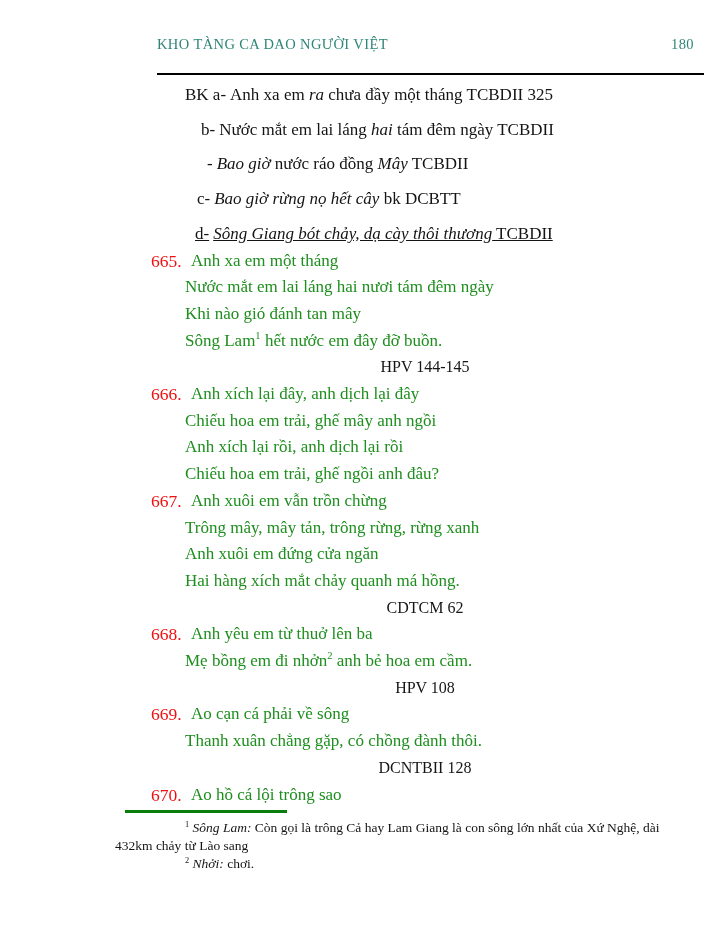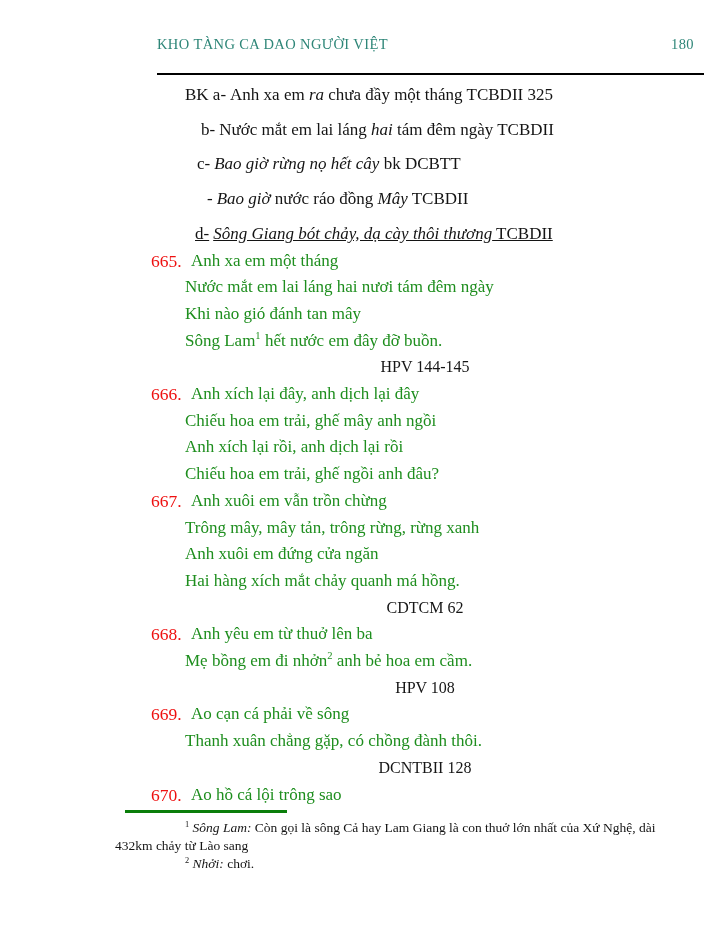--- a/index.html
+++ b/index.html
@@ -54,22 +54,22 @@
 
   <div class="header">
     <span>KHO TÀNG CA DAO NGƯỜI VIỆT</span>
     <span class="pgnum">180</span>
   </div>
 
   <div class="body">
     <section id="variants">
         <div class="v-line" style="padding-left: 0px;"><span class="v-label">BK a-</span><span>Anh xa em </span><span class="it">ra</span><span> chưa đầy một tháng TCBDII 325</span></div>
         <div class="v-line" style="padding-left: 16px;"><span class="v-label">b-</span><span>Nước mắt em lai láng </span><span class="it">hai</span><span> tám đêm ngày TCBDII</span></div>
+        <div class="v-line" style="padding-left: 22px;"><span class="v-label">-</span><span class="it">Bao giờ</span><span> nước ráo đồng </span><span class="it">Mây</span><span> TCBDII</span></div>
         <div class="v-line" style="padding-left: 12px;"><span class="v-label">c-</span><span class="it">Bao giờ rừng nọ hết cây</span><span> bk DCBTT</span></div>
-        <div class="v-line" style="padding-left: 22px;"><span class="v-label">-</span><span class="it">Bao giờ</span><span> nước ráo đồng </span><span class="it">Mây</span><span> TCBDII</span></div>
         <div class="v-line" style="padding-left: 10px; text-decoration: underline;"><span class="v-label">d-</span><span class="it">Sông Giang bót chảy, dạ cày thôi thương</span><span> TCBDII</span></div>
       </section>
     <section id="entries">
         <div class="entry">
           <div class="line verse first"><span class="num">665.</span><span>Anh xa em một tháng</span></div>
           <div class="line verse"><span>Nước mắt em lai láng hai nươi tám đêm ngày</span></div>
           <div class="line verse"><span>Khi nào gió đánh tan mây</span></div>
           <div class="line verse"><span>Sông Lam</span><sup>1</sup><span> hết nước em đây đỡ buồn.</span></div>
           <div class="ref">HPV 144-145</div>
         </div>
@@ -97,18 +97,18 @@
           <div class="ref">DCNTBII 128</div>
         </div>
         <div class="entry">
           <div class="line verse first"><span class="num">670.</span><span>Ao hồ cá lội trông sao</span></div>
         </div>
       </section>
   </div>
 
   <div class="fn-rule"></div>
   <div class="footnotes" id="footnotes">
-      <div class="fn-line first"><sup>1</sup><span> </span><span class="it">Sông Lam:</span><span> Còn gọi là sông Cả hay Lam Giang là con thuở lớn nhất của Xứ Nghệ, dài</span></div>
+      <div class="fn-line first"><sup>1</sup><span> </span><span class="it">Sông Lam:</span><span> Còn gọi là trông Cả hay Lam Giang là con sông lớn nhất của Xứ Nghệ, dài</span></div>
       <div class="fn-line"><span>432km chảy từ Lào sang</span></div>
       <div class="fn-line first"><sup>2</sup><span> </span><span class="it">Nhởi:</span><span> chơi.</span></div>
     </div>
 
 </div>
 
 </body></html>

